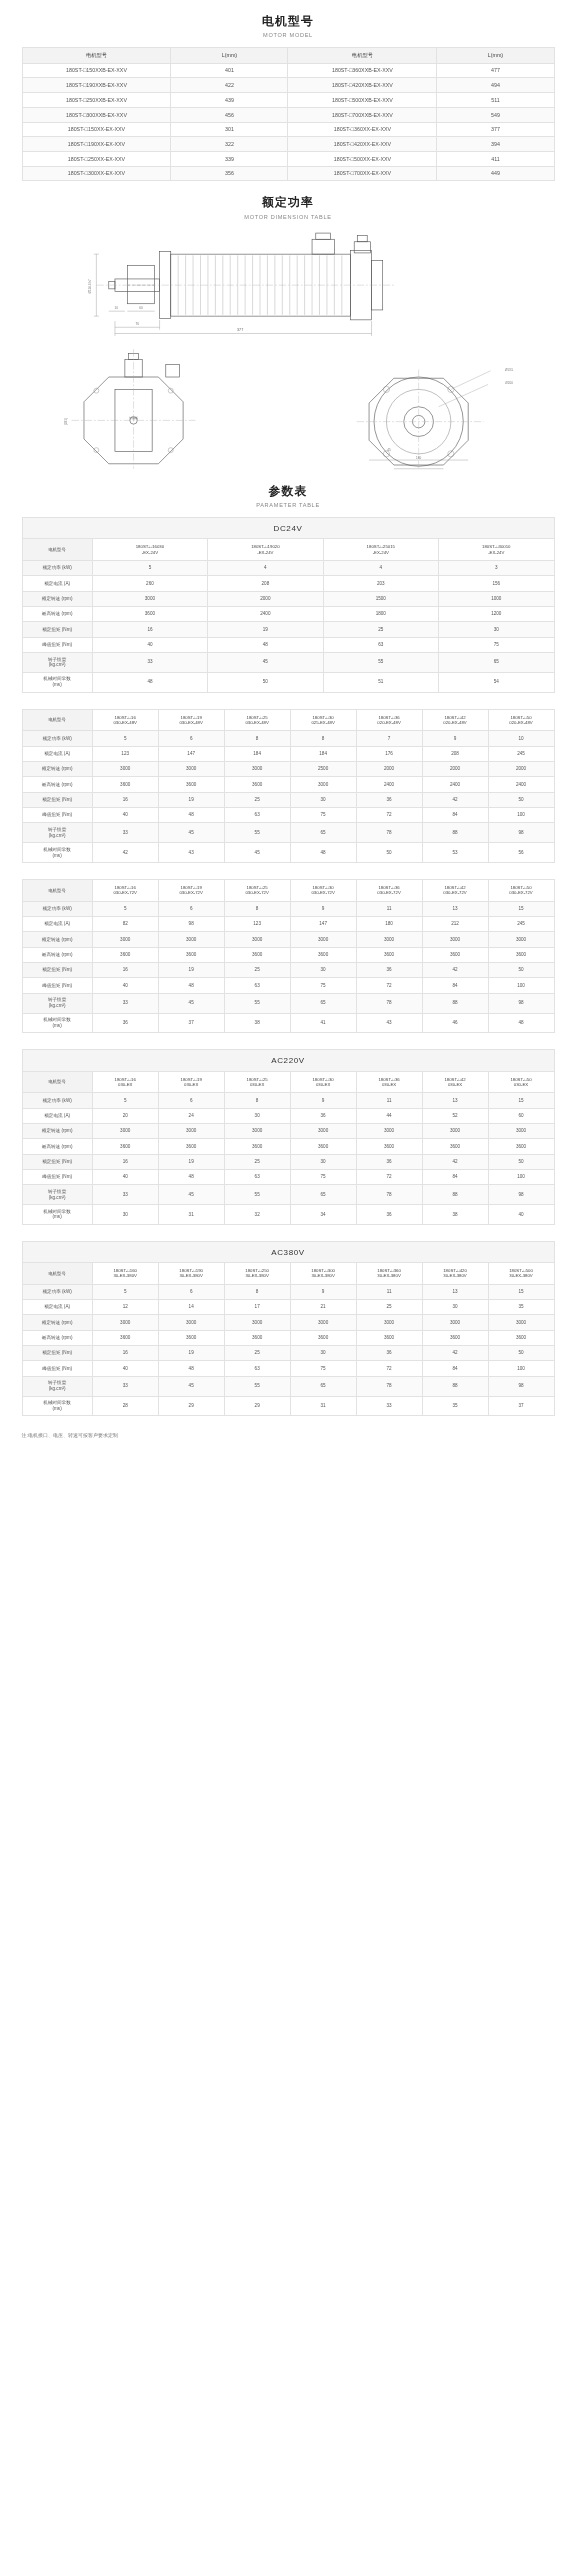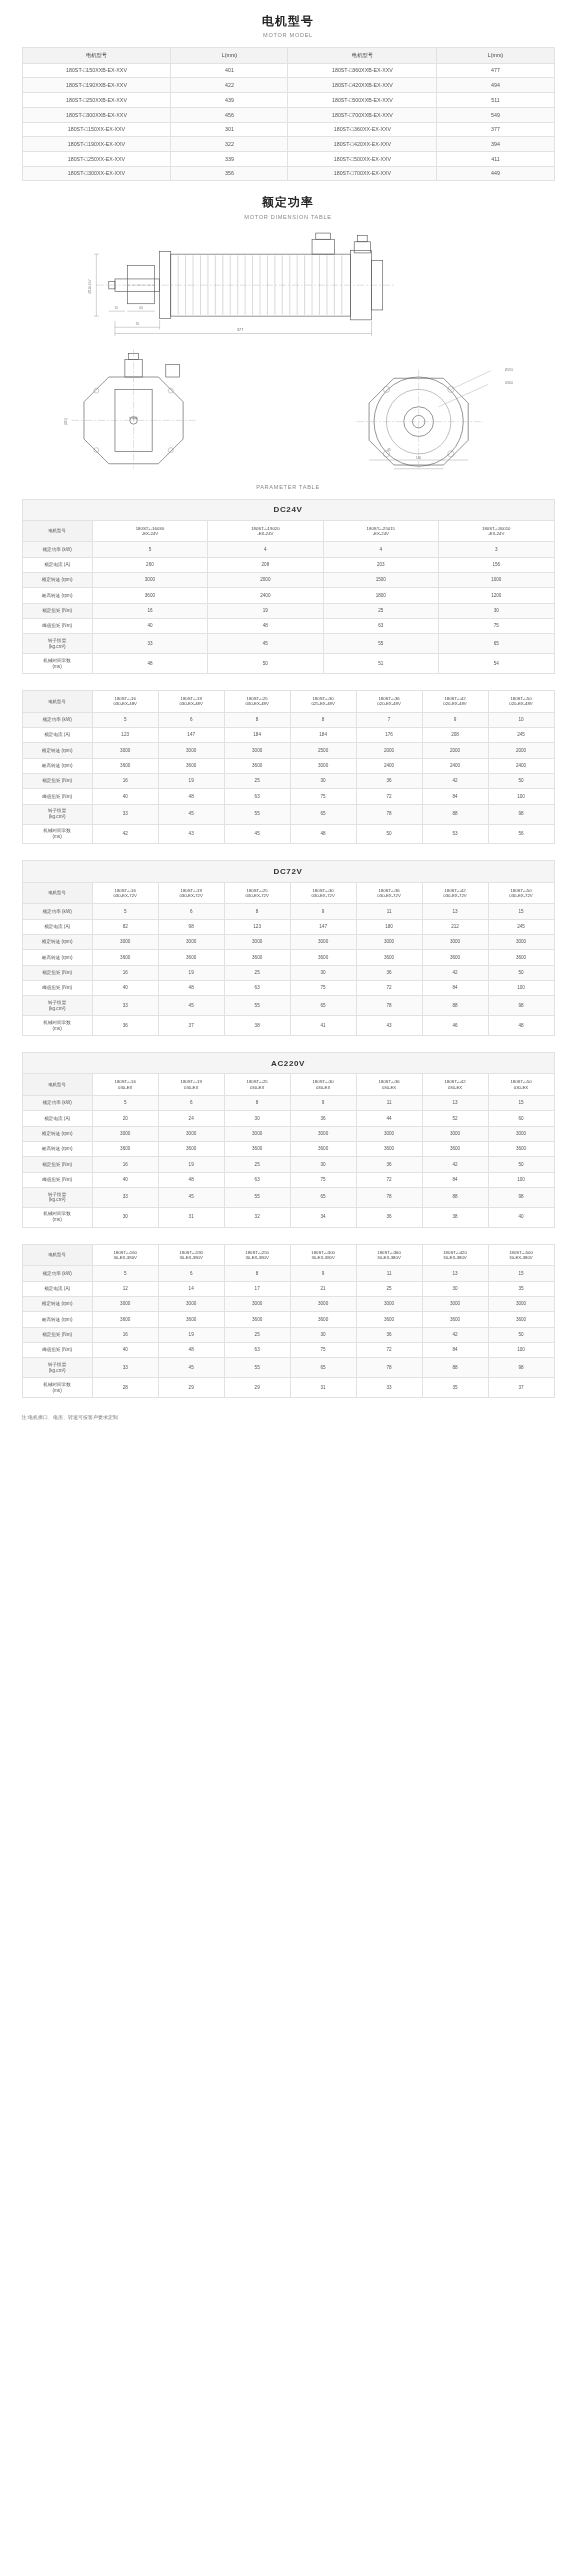--- a/index.html
+++ b/index.html
@@ -48,21 +48,21 @@
   
   .drawing-block { width: 533px; margin: 3.7px auto 0 auto; }
   .drawing-row { display: flex; justify-content: center; align-items: flex-start; }
   svg { display: block; }
 
   
   .param-block { width: 533px; margin: 0 auto 16px auto; }
   .param-title {
     text-align: center;
     font-size: 8px;
-    font-weight: bold;
+    font-weight: normal;
     color: #333;
     letter-spacing: 0.6px;
     padding: 5.6px 0;
     background: #f5f5f5;
     border: 0.6px solid #e2e2e2;
     border-bottom: none;
   }
   table.p { border-collapse: collapse; width: 100%; table-layout: fixed; }
   table.p td, table.p th {
     border: 0.6px solid #e2e2e2;
@@ -307,20 +307,21 @@
           <line x1="560" y1="184" x2="720" y2="184"></line>
           <line x1="600" y1="198" x2="680" y2="198"></line>
         </g>
         <text class="dim-label-s" x="640" y="182" text-anchor="middle">180</text>
         <text class="dim-label-s" x="592" y="170" text-anchor="middle">45</text>
       </svg>
     </div>
   </div>
 
   <div class="sec-head">
+    <div class="cn">参数表</div>
     <div class="en">PARAMETER TABLE</div>
   </div>
 
   <div id="param-container">
       <div class="param-block">
         <div class="param-title">DC24V</div>
         <table class="p">
           <tbody>
             <tr class="hdr">
               <td class="rowhead">电机型号</td>
@@ -478,21 +479,20 @@
               <td>45</td>
               <td>48</td>
               <td>50</td>
               <td>53</td>
               <td>56</td>
             </tr>
           </tbody>
         </table>
       </div>
       <div class="param-block">
-        <div class="param-title">DC72V</div>
         <table class="p">
           <tbody>
             <tr class="hdr">
               <td class="rowhead">电机型号</td>
               <td>180ST-□16<br>030-EX-72V</td>
               <td>180ST-□19<br>030-EX-72V</td>
               <td>180ST-□25<br>030-EX-72V</td>
               <td>180ST-□30<br>030-EX-72V</td>
               <td>180ST-□36<br>030-EX-72V</td>
               <td>180ST-□42<br>030-EX-72V</td>
@@ -672,20 +672,21 @@
               <td>32</td>
               <td>34</td>
               <td>36</td>
               <td>38</td>
               <td>40</td>
             </tr>
           </tbody>
         </table>
       </div>
       <div class="param-block">
+        <div class="param-title">AC380V</div>
         <table class="p">
           <tbody>
             <tr class="hdr">
               <td class="rowhead">电机型号</td>
               <td>180ST-□160<br>30-EX-380V</td>
               <td>180ST-□190<br>30-EX-380V</td>
               <td>180ST-□250<br>30-EX-380V</td>
               <td>180ST-□300<br>30-EX-380V</td>
               <td>180ST-□360<br>30-EX-380V</td>
               <td>180ST-□420<br>30-EX-380V</td>

